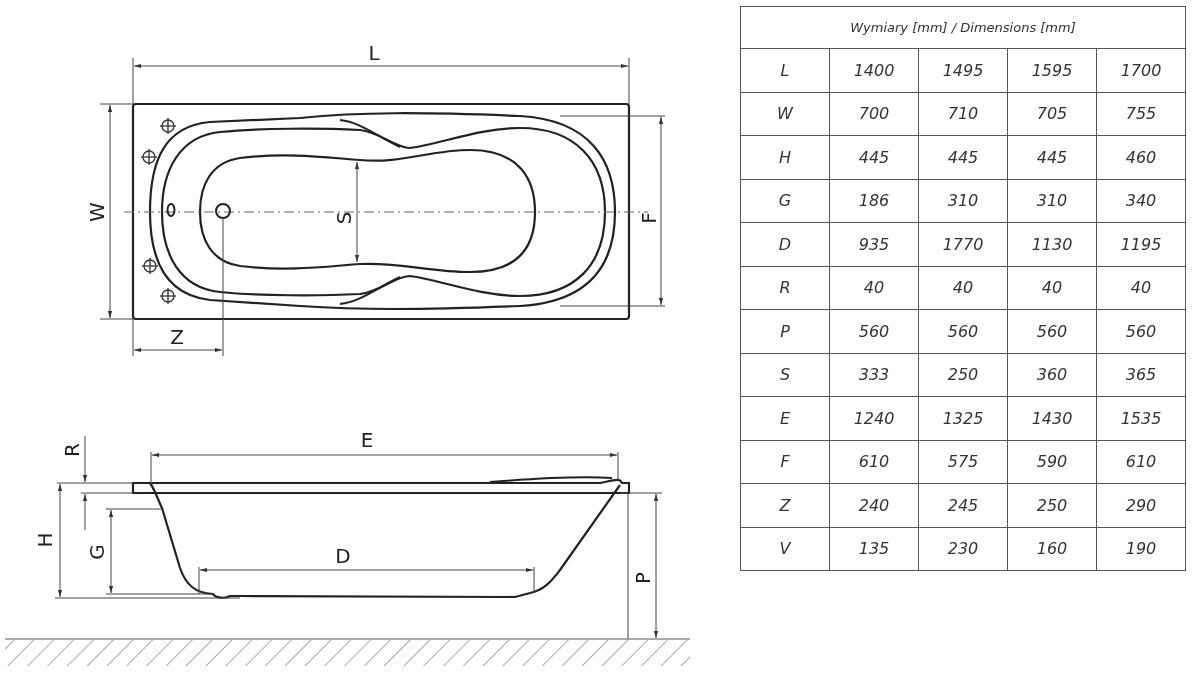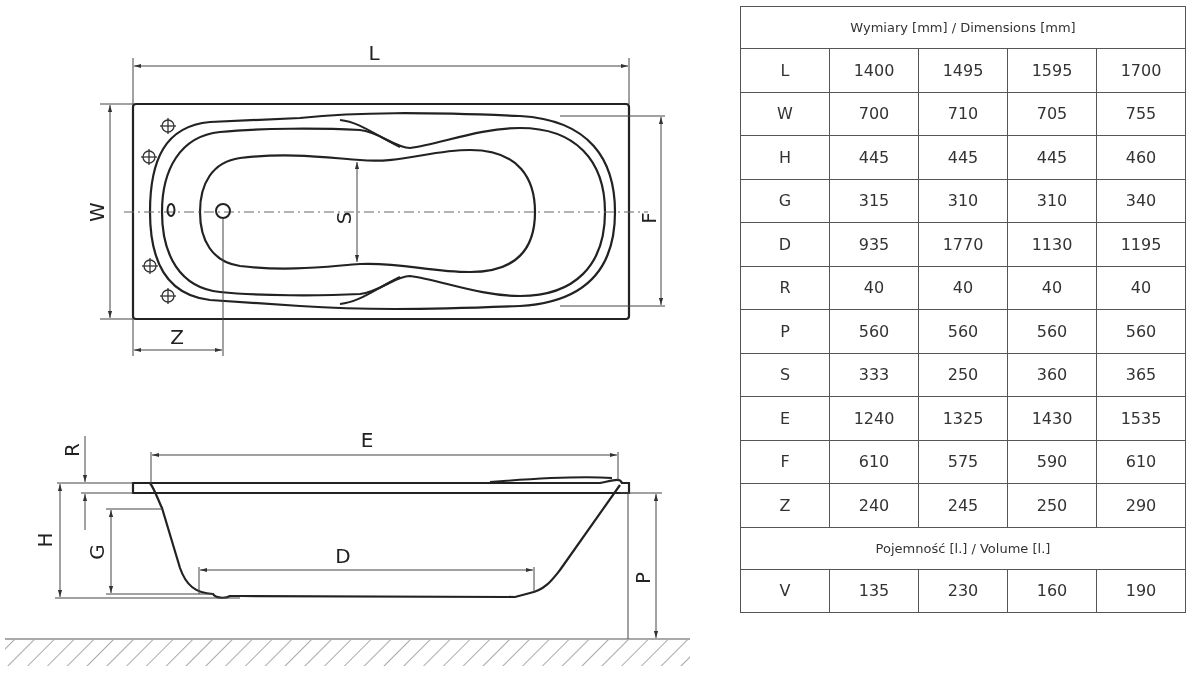--- a/index.html
+++ b/index.html
@@ -1,20 +1,20 @@
 <!DOCTYPE html>
 <html><head>
 <meta charset="utf-8">
 <style>
   html, body { margin:0; padding:0; background:#ffffff; }
   body { width:1200px; height:674px; position:relative; overflow:hidden; font-family:"DejaVu Sans", sans-serif; color:#2a2a2a; }
   #drawing { position:absolute; left:0; top:0; width:740px; height:674px; }
   #drawing svg { display:block; }
   .dim-label { font-family:"DejaVu Sans", sans-serif; font-size:20px; fill:#222; }
-  #spec-table { position:absolute; left:740px; top:6px; width:446px; border-collapse:collapse; table-layout:fixed; }
+  #spec-table { position:absolute; left:740px; top:6px; width:446px; border-collapse:collapse; table-layout:fixed;font-style:italic; }
   #spec-table td { border:1.5px solid #555; text-align:center; font-size:16px; color:#333; height:42.5px; padding:0; }
   #spec-table td.first { width:63px; }
   #spec-table tr.section td { font-size:13px; height:41px; color:#333; }
   #spec-table tr.head td { font-size:20px; font-weight:bold; color:#222; height:44px; }
 </style>
 </head>
 <body>
 
 <div id="drawing">
 <svg width="740" height="674" viewBox="0 0 740 674" xmlns="http://www.w3.org/2000/svg">
@@ -165,21 +165,21 @@
       </tr>
   <tr>
         <td class="first">H</td>
         <td>445</td>
         <td>445</td>
         <td>445</td>
         <td>460</td>
       </tr>
   <tr>
         <td class="first">G</td>
-        <td>315</td>
+        <td>186</td>
         <td>310</td>
         <td>310</td>
         <td>340</td>
       </tr>
   <tr>
         <td class="first">D</td>
         <td>935</td>
         <td>1770</td>
         <td>1130</td>
         <td>1195</td>
@@ -219,23 +219,20 @@
         <td>590</td>
         <td>610</td>
       </tr>
   <tr>
         <td class="first">Z</td>
         <td>240</td>
         <td>245</td>
         <td>250</td>
         <td>290</td>
       </tr>
-  <tr class="section">
-    <td colspan="5">Pojemność [l.] / Volume [l.]</td>
-  </tr>
   <tr>
         <td class="first">V</td>
         <td>135</td>
         <td>230</td>
         <td>160</td>
         <td>190</td>
       </tr>
 </tbody>
   </table>
 

